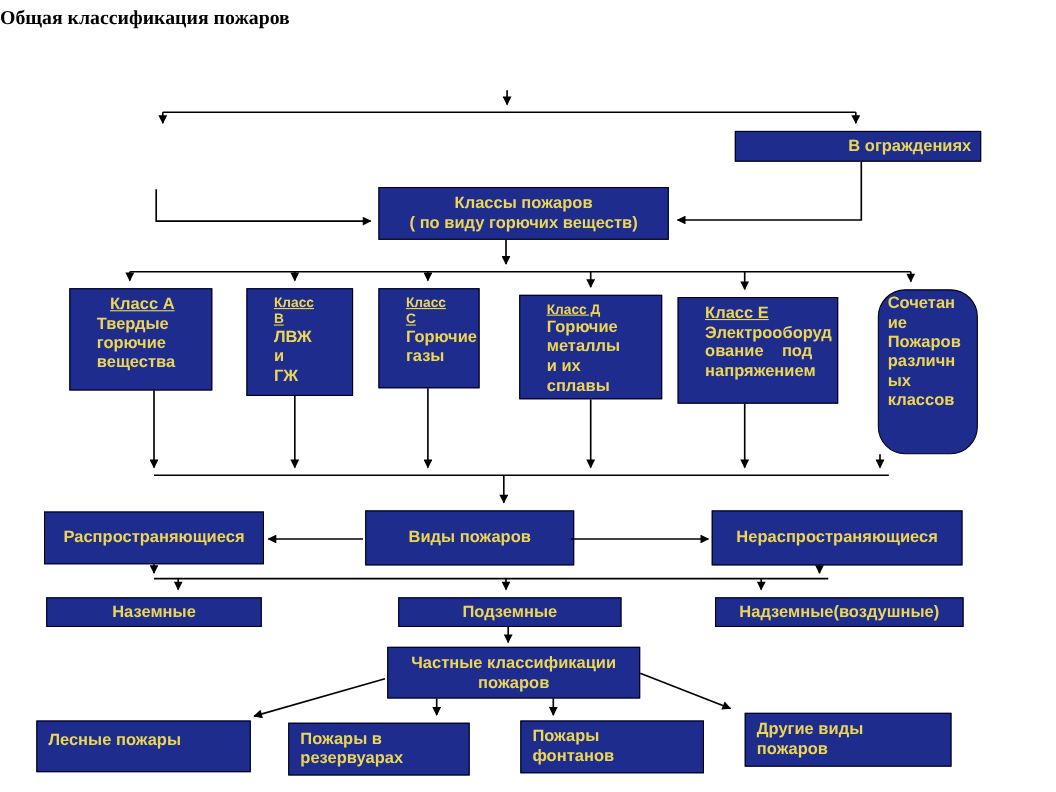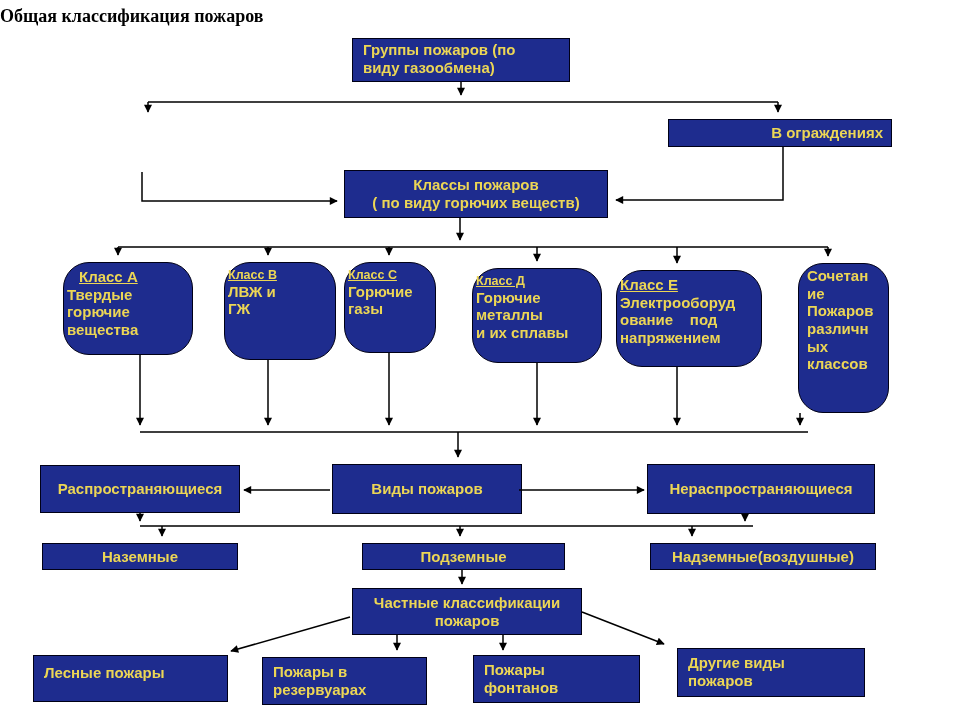--- a/index.html
+++ b/index.html
@@ -18,21 +18,21 @@
   .node{
     position:absolute;box-sizing:border-box;background:var(--box-fill);
     border:1.5px solid #000016;color:var(--box-text);
     font-size:15px;line-height:1.18;
   }
   .center{display:flex;align-items:center;justify-content:center;text-align:center;}
   .right{display:flex;align-items:center;justify-content:flex-end;padding-right:8px;}
   .body{white-space:pre-line;}
   .hdr{text-decoration:underline;}
   .hdr.small{font-size:12.5px;}
-  .pad{padding:5px 3px;border-radius:26px;}
+  .pad{padding:5px 24px;}
   svg.wires{position:absolute;left:0;top:0;z-index:3;pointer-events:none;}
   svg.wires path{stroke:var(--line-color);stroke-width:1.5;fill:none;}
   svg.wires marker path{fill:var(--line-color);stroke:none;}
   .node{z-index:2;}
 </style>
 </head>
 <body>
 
 <div class="stage">
 
@@ -73,37 +73,35 @@
     <path d="M162 526 V536" marker-end="url(#ah)"></path>
     <path d="M460 526 V536" marker-end="url(#ah)"></path>
     <path d="M692 526 V536" marker-end="url(#ah)"></path>
     <path d="M462 570 V584" marker-end="url(#ah)"></path>
     <path d="M350 617 L231 651" marker-end="url(#ah)"></path>
     <path d="M397 635 V650" marker-end="url(#ah)"></path>
     <path d="M503 635 V650" marker-end="url(#ah)"></path>
     <path d="M582 612 L664 644" marker-end="url(#ah)"></path>
   </svg>
 
-  <div class="node body" style="left:352px;top:38px;width:218px;height:44px;padding:2px 10px;">Группы пожаров (по
-виду газообмена)</div>
 
 
   <div class="node right" style="left:668px;top:119px;width:224px;height:28px;">В ограждениях</div>
 
   <div class="node center body" style="left:344px;top:170px;width:264px;height:48px;">Классы пожаров
 ( по виду горючих веществ)</div>
 
   <div class="node pad" style="left:63px;top:262px;width:130px;height:93px;">
     <div class="hdr" style="padding-left:12px;">Класс А</div>
     <div class="body">Твердые
 горючие
 вещества</div>
   </div>
 
-  <div class="node pad" style="left:224px;top:262px;width:112px;height:98px;">
+  <div class="node pad" style="left:224px;top:262px;width:97px;height:98px;">
     <div class="hdr small">Класс В</div>
     <div class="body">ЛВЖ и
 ГЖ</div>
   </div>
 
   <div class="node pad" style="left:344px;top:262px;width:92px;height:91px;">
     <div class="hdr small">Класс С</div>
     <div class="body">Горючие
 газы</div>
   </div>

